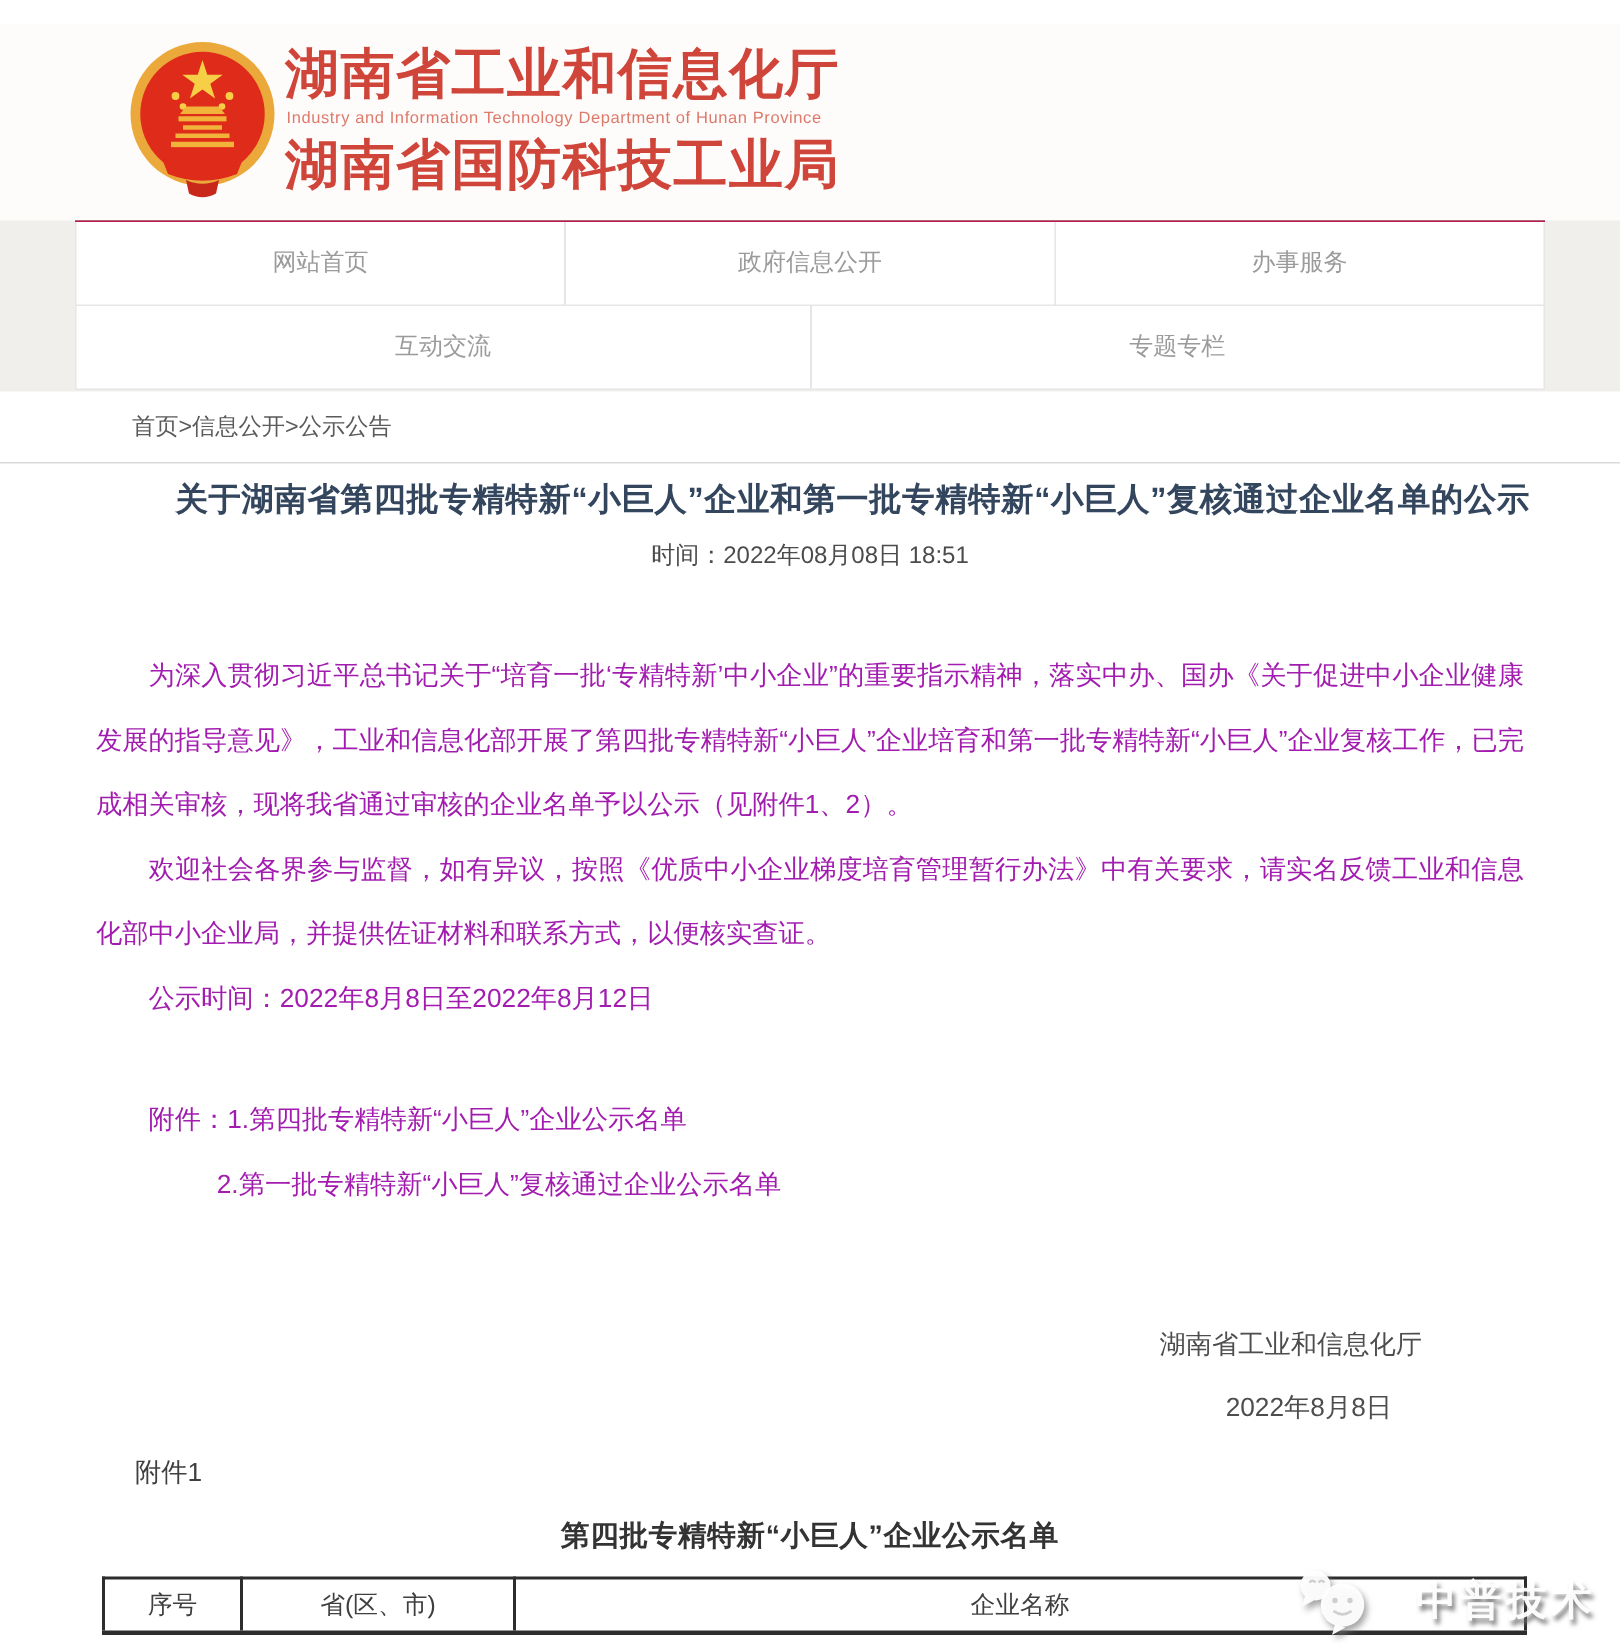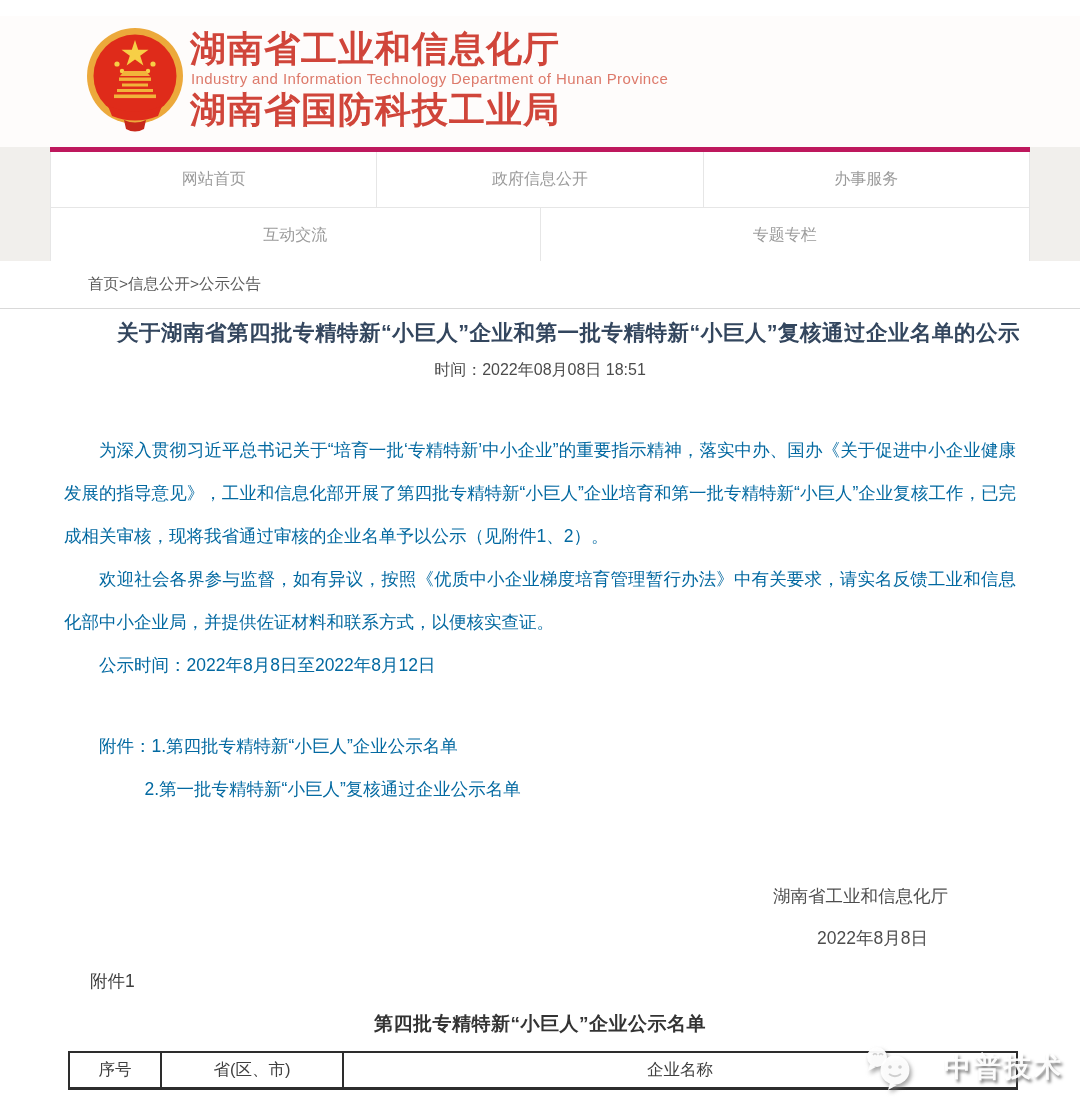--- a/index.html
+++ b/index.html
@@ -14,28 +14,28 @@
     position: absolute; top: 0; left: 0; width: 1080px; height: 131px;
     background: #fefcfb;
   }
   .emblem { position: absolute; left: 84px; top: 8px; width: 102px; height: 112px; }
   .org-names { position: absolute; left: 190px; top: 12px; width: 620px; }
   .org-cn {
     color: #d0453a; font-weight: bold; font-size: 36px; letter-spacing: 1px;
     line-height: 42px; white-space: nowrap;
   }
   .org-en {
-    color: #dd7a6b; font-size: 15px; letter-spacing: 0.4px;
+    color: #dd7a6b; font-size: 11px; letter-spacing: 0.4px;
     line-height: 16px; white-space: nowrap; margin: 1px 0 2px 1px;
   }
 
   
   .main-nav {
     position: absolute; top: 131px; left: 50px; width: 980px;
-    background: #4d7c0f; border-top: 5px solid #be185d;
+    background: #4d7c0f; border-top: 1px solid #be185d;
   }
   .nav-row { display: flex; width: 100%; }
   .nav-cell {
     background: #ffffff; border: 1px solid #e6e6e6; border-top: none;
     height: 56px; display: flex; align-items: center; justify-content: center;
     color: #9b9b9b; font-size: 16px; cursor: pointer;
   }
   .nav-row .nav-cell + .nav-cell { border-left: none; }
   .r1 .nav-cell { flex: 1 1 0; }
   .r2 .nav-cell { flex: 1 1 0; border-top: none; }
@@ -58,21 +58,21 @@
   .article { position: absolute; top: 300px; left: 0; width: 1080px; }
   .article-title {
     color: #33465e; font-size: 21.5px; font-weight: bold; text-align: right;
     line-height: 30px; padding: 2px 60px 0 60px; letter-spacing: 0.5px;
   }
   .publish-time {
     text-align: center; color: #4b4b4b; font-size: 16px; margin-top: 12px;
   }
   .body-text { margin: 48px 64px 0 64px; }
   .body-text p {
-    color: #0369a1; font-size: 17.5px; line-height: 43px;
+    color: #a21caf; font-size: 17.5px; line-height: 43px;
     text-align: justify; text-indent: 2em;
   }
   .attach-block { margin-top: 38px; }
   .attach-block p { text-indent: 2em; }
   .attach-line2 { text-indent: 4.6em !important; }
   .signature { margin-top: 64px; color: #4d4d4d; font-size: 17.5px; }
   .signature .sig-org { text-align: right; padding-right: 68px; line-height: 42px; }
   .signature .sig-date { text-align: right; padding-right: 88px; line-height: 42px; }
 
   

